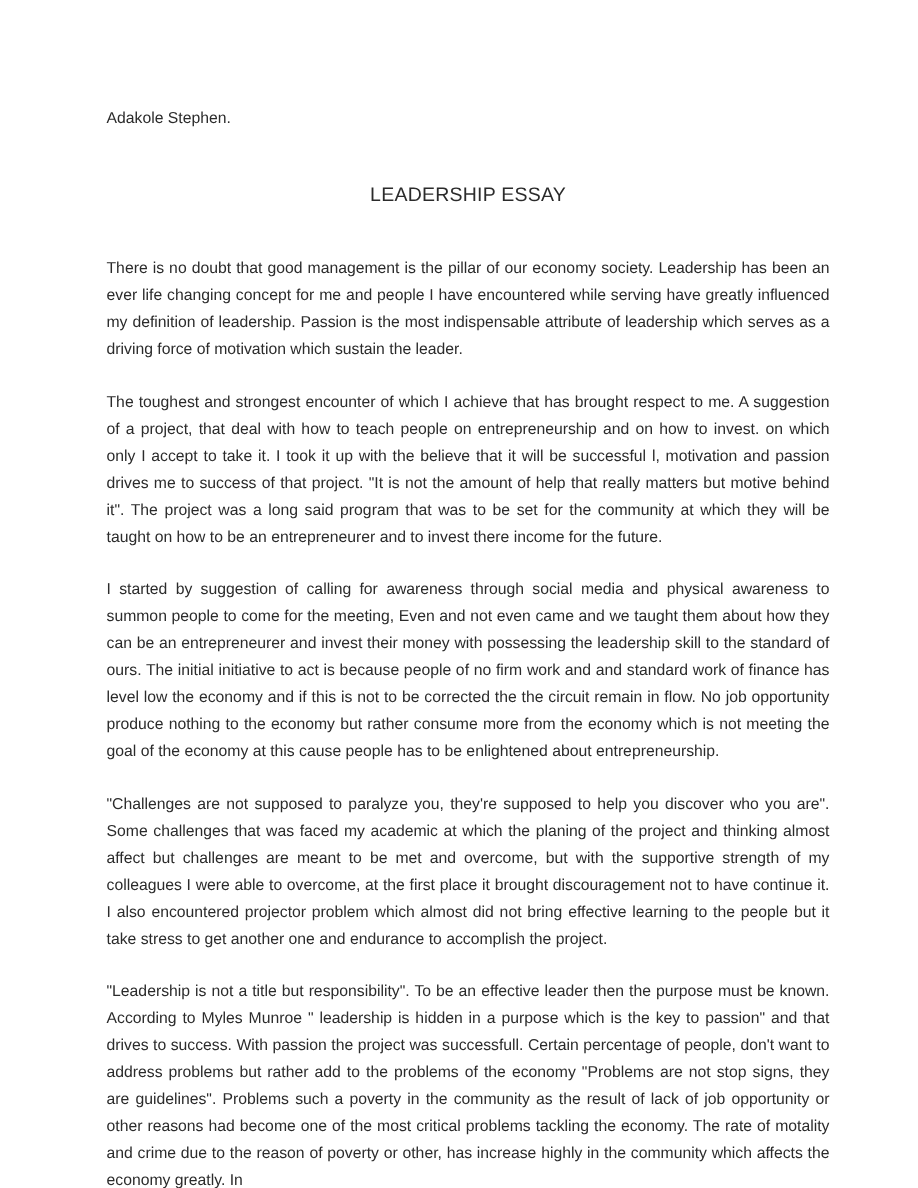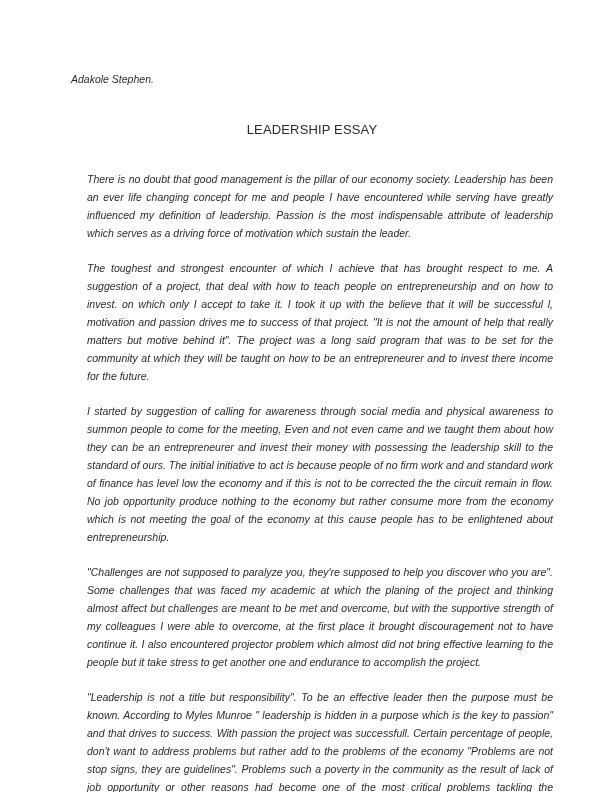--- a/index.html
+++ b/index.html
@@ -25,43 +25,41 @@
     left: 71px;
     top: 0;
     width: 482px;
   }
   .author-line {
     font-size: 10.5px;
     line-height: 18px;
     text-align: left;
     margin: 0;
     padding-top: 70px;
-    font-style: italic;
   }
   .doc-title {
     font-size: 13px;
     line-height: 18px;
     text-align: center;
     font-weight: normal;
     margin: 0;
     padding-top: 33px;
     letter-spacing: 0.15px;
   }
   .body-blocks {
     padding-top: 31px;
   }
   p.para {
     font-size: 10.5px;
     line-height: 18px;
     text-align: justify;
     text-justify: inter-word;
-    margin: 0 0 17px 16px;
+    margin: 0 0 17px 0;
     hyphens: none;
     word-spacing: normal;
-    font-style: italic;
   }
   p.para:last-child {
     margin-bottom: 0;
   }
 </style>
 </head>
 <body>
 
 <div class="page">
   <div class="content">

